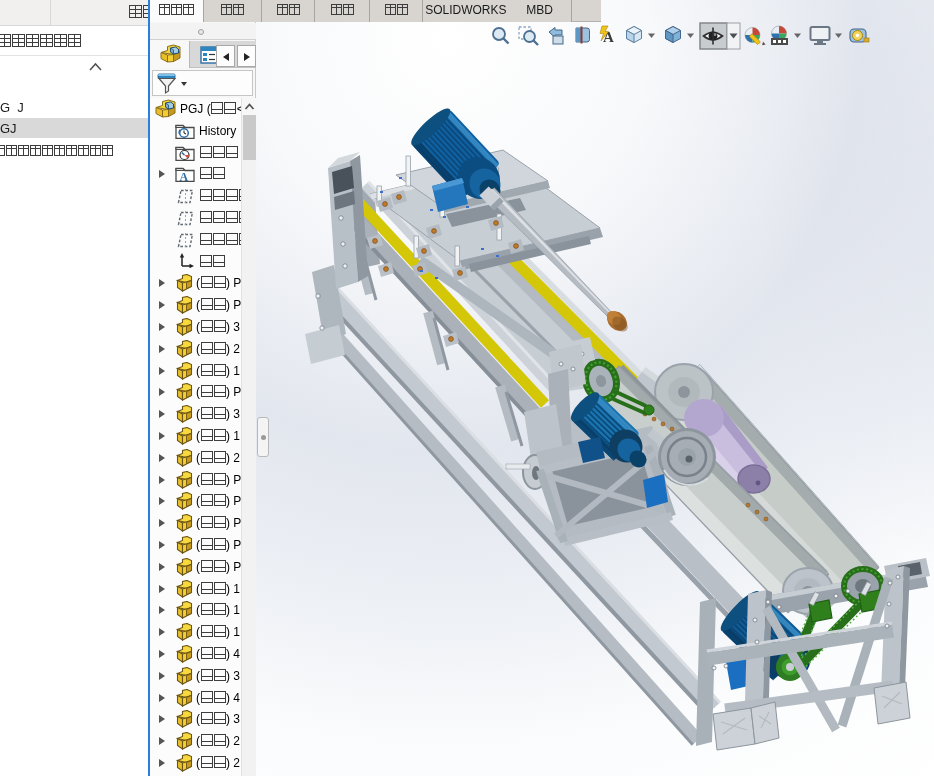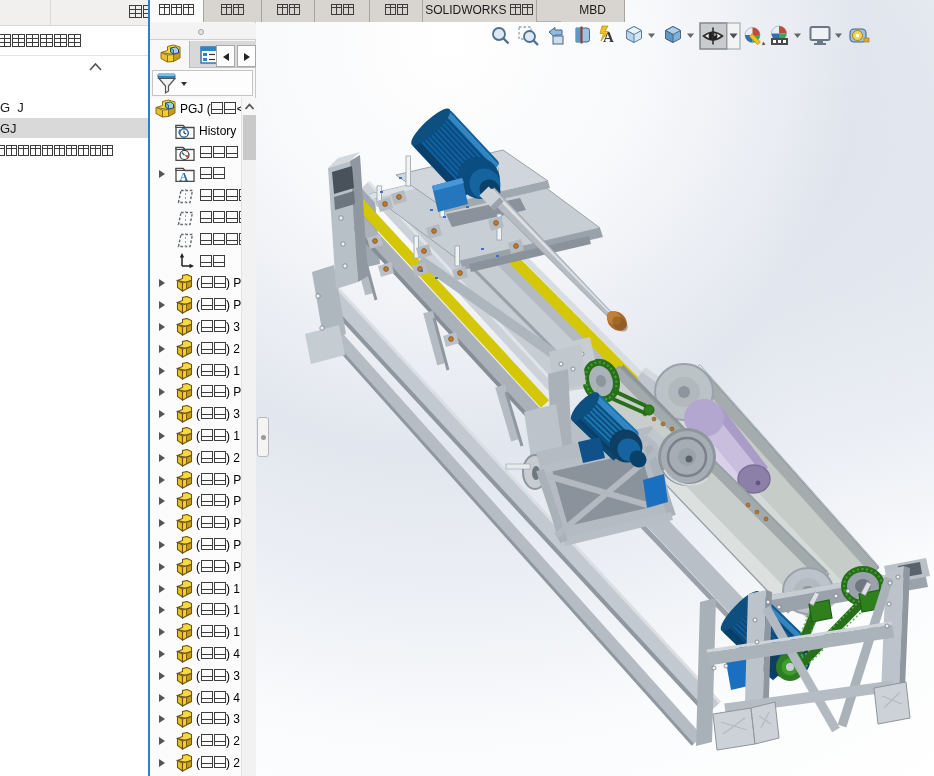--- a/index.html
+++ b/index.html
@@ -410,21 +410,21 @@
     </div>
 </div>
 <div id="swborder"></div>
 <div id="tabbar"></div>
 <div class="tab active" style="left:148px;width:56px"><span class="zh" style="width:11px;height:11px"></span><span class="zh" style="width:11px;height:11px"></span><span class="zh" style="width:11px;height:11px"></span></div>
 <div class="tab" style="left:204px;width:58px"><span class="zh" style="width:11px;height:11px"></span><span class="zh" style="width:11px;height:11px"></span></div>
 <div class="tab" style="left:262px;width:53px"><span class="zh" style="width:11px;height:11px"></span><span class="zh" style="width:11px;height:11px"></span></div>
 <div class="tab" style="left:315px;width:55px"><span class="zh" style="width:11px;height:11px"></span><span class="zh" style="width:11px;height:11px"></span></div>
 <div class="tab" style="left:370px;width:53px"><span class="zh" style="width:11px;height:11px"></span><span class="zh" style="width:11px;height:11px"></span></div>
 <div class="tab" style="left:423px;width:114px"><span>SOLIDWORKS </span><span class="zh" style="width:11px;height:11px"></span><span class="zh" style="width:11px;height:11px"></span></div>
-<div class="tab" style="left:561px;width:64px"><span>MBD</span></div>
+<div class="tab" style="left:508px;width:64px"><span>MBD</span></div>
 <div id="panel">
  <div class="grip">
       <div class="c"></div>
     </div>
  <div id="ptabs">
    <div class="pt1"></div>
    <div style="position:absolute;left:9px;top:3px"><svg width="23" height="19" viewBox="0 0 23 19">
           <path d="M2 8.5 L8.5 6.5 L8.5 2.5 L14.5 1 L21 3 L21 8 L14.5 10.5 Z" fill="#f5d63d" stroke="#8a6d1a" stroke-width="1"></path>
           <path d="M2 8.5 L8.5 11 L8.5 18 L2 14.5 Z" fill="#e8bf25" stroke="#8a6d1a" stroke-width="1"></path>
           <path d="M8.5 11 L14.5 10.5 L14.5 17.5 L8.5 18 Z" fill="#f2cd33" stroke="#8a6d1a" stroke-width="1"></path>

